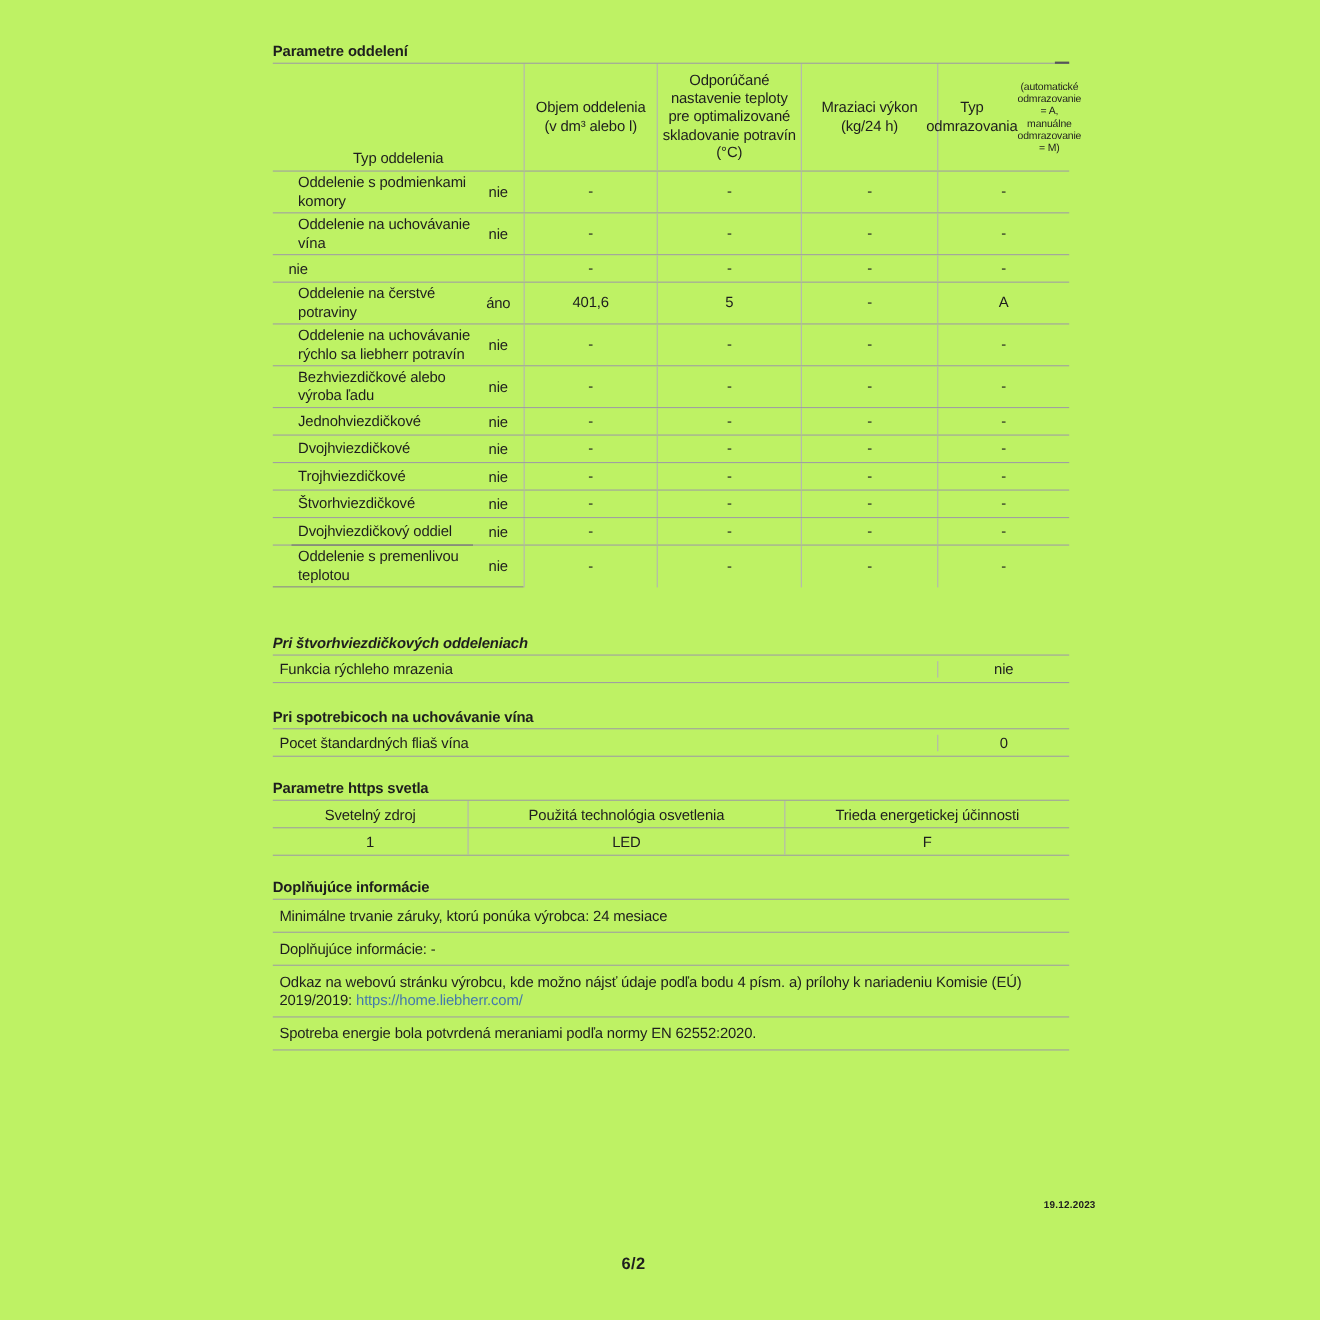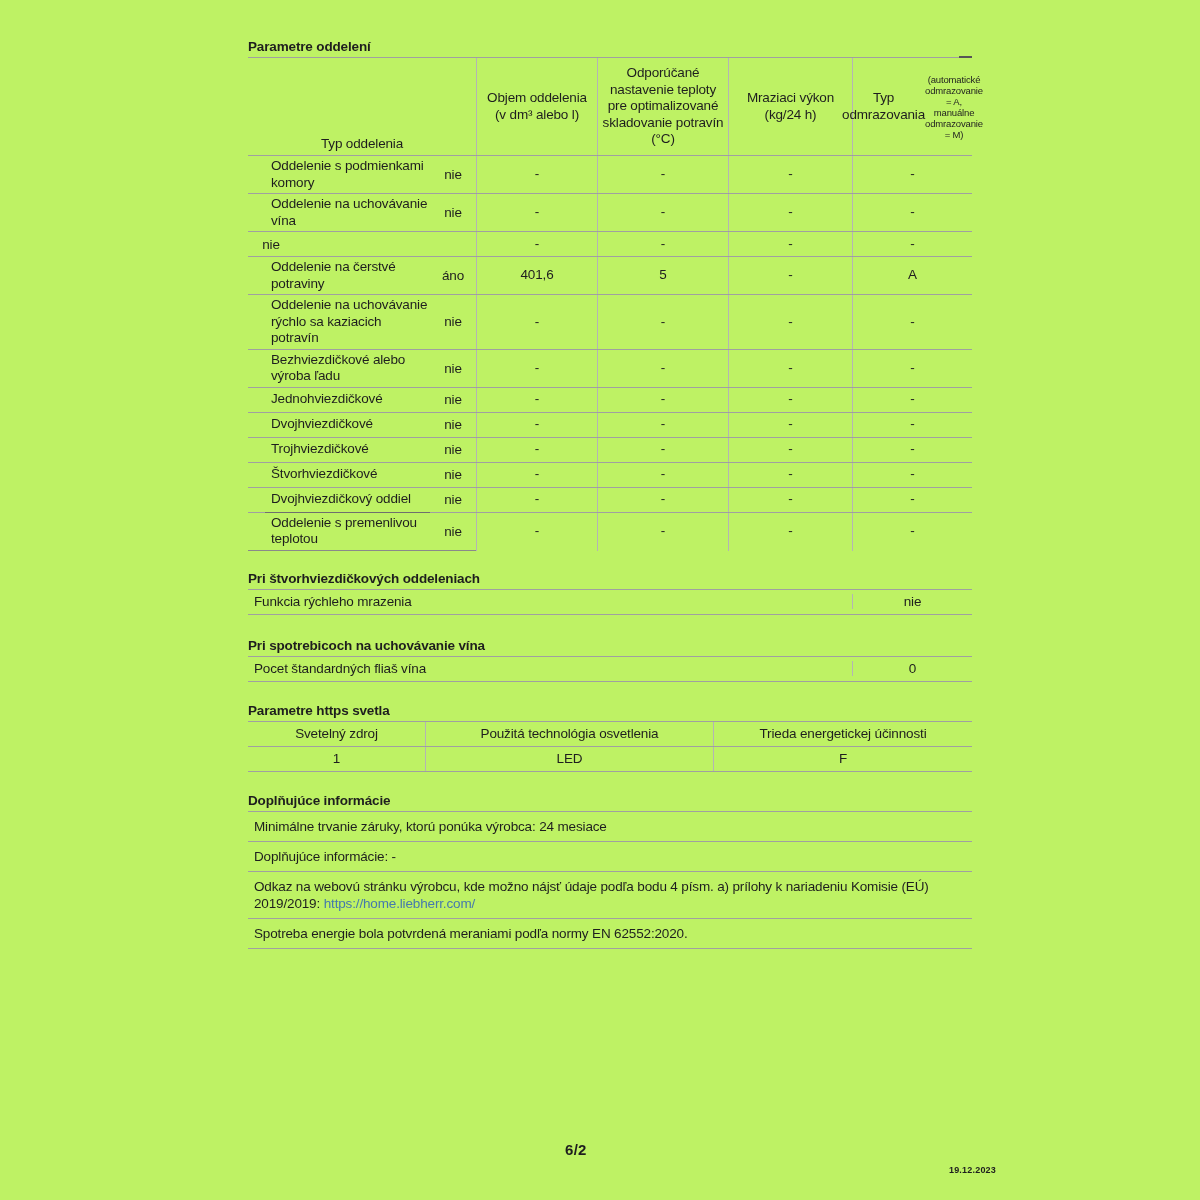--- a/index.html
+++ b/index.html
@@ -13,21 +13,21 @@
   }
   .content { position:absolute; left:248px; top:40px; width:724px; }
 
   .sec-title {
     position:relative;
     font-weight:bold; font-size:13.5px; line-height:14px;
     padding-bottom:3px;
     border-bottom:1px solid var(--c-line,#a3a3a3);
   }
   .rule-tip { position:absolute; right:0; bottom:-1px; width:13px; height:2px; background:#565656; }
-  .mt35 { margin-top:21px; }
+  .mt35 { margin-top:44px;font-style:italic; }
   .mt24 { margin-top:24px; }
   .mt22 { margin-top:22px; }
 
   
   .ctable { font-size:13.5px; }
   .crow { display:flex; align-items:stretch; border-bottom:1px solid var(--c-line,#a3a3a3); min-height:24px; }
   .crow.chead { height:97px; }
   .cell { display:flex; align-items:center; box-sizing:border-box; }
   .lblgrp { width:228px; display:flex; align-items:stretch; }
   .lbl { flex:1; display:flex; align-items:center; padding:2px 2px 2px 6px; line-height:16.5px;margin-left:17px; }
@@ -53,21 +53,21 @@
   .lc1 { width:177px; }
   .lc2 { width:288px; border-left:1px solid var(--c-line-light,#b4b4b4); }
   .lc3 { width:259px; border-left:1px solid var(--c-line-light,#b4b4b4); }
 
   
   .arow { border-bottom:1px solid var(--c-line,#a3a3a3); padding:6px 4px 6px 6px; font-size:13.5px; line-height:17px; }
   .link { color:var(--c-link,#4579ad); text-decoration:none; cursor:pointer; }
 
   
   .footer-page { position:absolute; left:565px; top:1141px; font-size:15px; font-weight:bold; letter-spacing:0.3px; }
-  .footer-date { position:absolute; right:227px; top:1165px; font-size:9px; font-weight:bold; letter-spacing:0.2px; }
+  .footer-date { position:absolute; right:227px; top:1090px; font-size:9px; font-weight:bold; letter-spacing:0.2px; }
 </style>
 </head>
 <body>
 
 <div class="page">
   <div class="content">
 
     <div class="sec-title">
       <span>Parametre oddelení</span>
       <span class="rule-tip"></span>
@@ -125,21 +125,21 @@
             <div class="yn">áno</div>
           </div>
         <div class="cell v c1">401,6</div>
         <div class="cell v c2">5</div>
         <div class="cell v c3">-</div>
         <div class="cell v c4">A</div>
       </div>
 
       <div class="crow">
         <div class="cell lblgrp">
-            <div class="lbl">Oddelenie na uchovávanie rýchlo sa kaziacich potravín</div>
+            <div class="lbl">Oddelenie na uchovávanie rýchlo sa liebherr potravín</div>
             <div class="yn">nie</div>
           </div>
         <div class="cell v c1">-</div>
         <div class="cell v c2">-</div>
         <div class="cell v c3">-</div>
         <div class="cell v c4">-</div>
       </div>
 
       <div class="crow">
         <div class="cell lblgrp">

